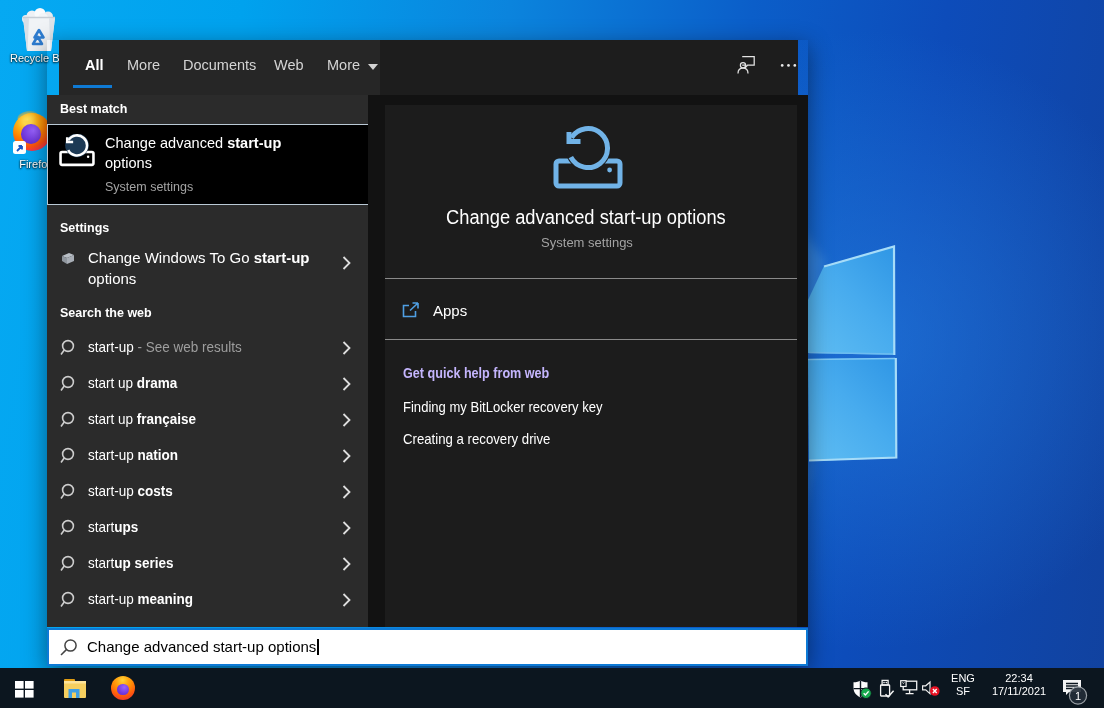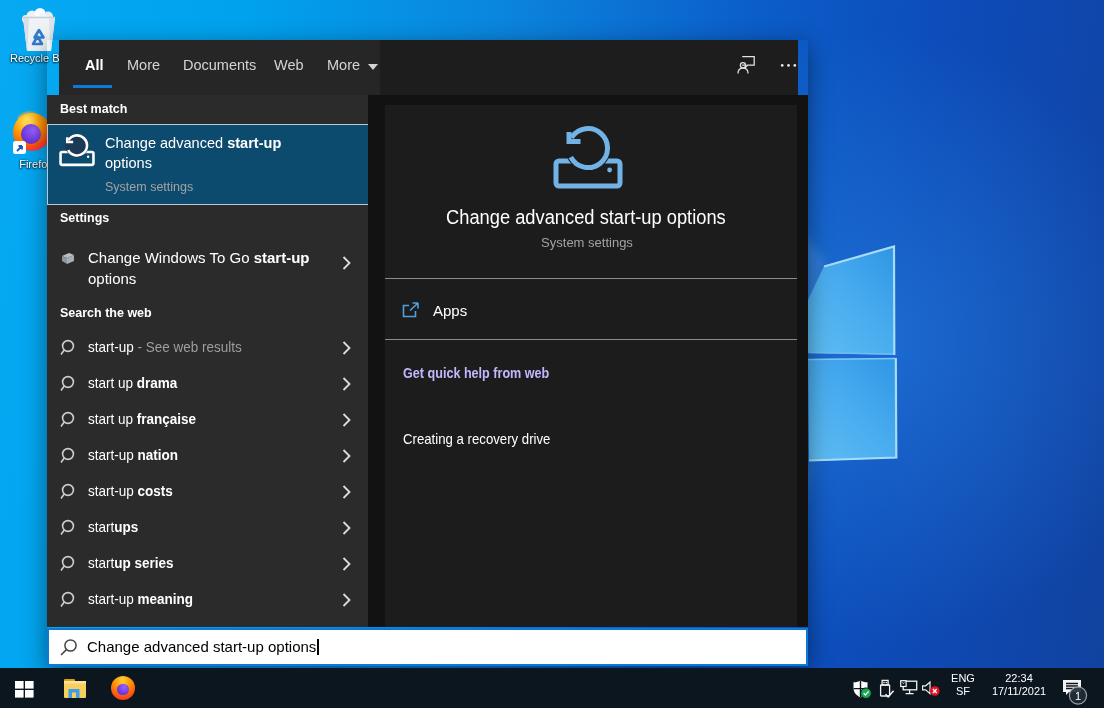--- a/index.html
+++ b/index.html
@@ -125,32 +125,32 @@
     </svg>
     <svg style="position:absolute; left:721px; top:23px;" width="17" height="5" viewBox="0 0 17 5">
       <circle cx="2.2" cy="2.4" r="1.35" fill="#e8e8e8"></circle>
         <circle cx="8.5" cy="2.4" r="1.35" fill="#e8e8e8"></circle>
         <circle cx="14.8" cy="2.4" r="1.35" fill="#e8e8e8"></circle>
     </svg>
   </div>
 
   <div id="leftp">
     <div class="hdr" style="top:7px;">Best match</div>
-    <div style="position:absolute; left:0; top:29px; width:364px; height:81px; background:#0c4a6e; border:1px solid #bac9d5;">
+    <div style="position:absolute; left:0; top:29px; width:364px; height:81px; background:#000000; border:1px solid #bac9d5;">
       <svg style="position:absolute; left:11px; top:9px;" width="36" height="33" viewBox="0 0 70 64">
         <rect x="3" y="35" width="64" height="25" rx="3" fill="none" stroke="#fff" stroke-width="5"></rect>
         <circle cx="35" cy="22" r="23" fill="#1d3a55"></circle>
         <path d="M18.5,11.7 A19.5,19.5 0 1 1 17.8,31.2" fill="none" stroke="#fff" stroke-width="5"></path>
         <path d="M16,6 L16,15.5 L27.5,15.5" fill="none" stroke="#fff" stroke-width="5"></path>
         <circle cx="56.6" cy="44" r="2.4" fill="#fff"></circle>
       </svg>
       <div class="itxt sx97" style="position:absolute; left:57px; top:8px; line-height:20px;">Change advanced <b>start-up</b><br>options</div>
       <div class="sub" style="position:absolute; left:57px; top:55px;">System settings</div>
     </div>
-    <div class="hdr" style="top:116px;text-align:center;">Settings</div>
+    <div class="hdr" style="top:126px;text-align:center;">Settings</div>
 
     <div style="position:absolute; left:0; top:148px; width:321px; height:52px;">
       <svg style="position:absolute; left:14px; top:9px;" width="14" height="14" viewBox="0 0 14 14">
         <polygon points="1,4 8,1 13,3 6,6" fill="#b9bfc6"></polygon>
         <polygon points="1,4 6,6 6,12 1,9" fill="#8f969e"></polygon>
         <polygon points="6,6 13,3 13,9 6,12" fill="#a8aeb6"></polygon>
       </svg>
       <div class="itxt" style="position:absolute; left:41px; top:3.5px; line-height:21px;">Change Windows To Go <b>start-up</b><br>options</div>
       <svg class="chev" style="top:13px;" width="9" height="14" viewBox="0 0 9 14">
           <path d="M1.5,1 L7.5,7 L1.5,13" fill="none" stroke="#dedede" stroke-width="1.8"></path>
@@ -253,20 +253,21 @@
       <div style="position:absolute; left:-5px; top:101px; width:412px; text-align:center; color:#fff; font-size:20px;"><span style="display:inline-block; transform:scaleX(.915); transform-origin:center;">Change advanced start-up options</span></div>
       <div style="position:absolute; left:-4px; top:130px; width:412px; text-align:center; color:#a3a3a3; font-size:13px;">System settings</div>
       <div style="position:absolute; left:0; top:173px; width:412px; height:1px; background:#8a8a8a;"></div>
       <svg style="position:absolute; left:17px; top:197px;" width="18" height="16" viewBox="0 0 18 16">
         <path d="M7,3.5 L1.5,3.5 L1.5,14.5 L13.5,14.5 L13.5,9" fill="none" stroke="#4f9fe3" stroke-width="1.6"></path>
         <path d="M8,8.5 L16,1 M16,1 L10.5,1 M16,1 L16,6.5" fill="none" stroke="#4f9fe3" stroke-width="1.6"></path>
       </svg>
       <div style="position:absolute; left:48px; top:197px; color:#fff; font-size:15px;">Apps</div>
       <div style="position:absolute; left:0; top:234px; width:412px; height:1px; background:#8a8a8a;"></div>
       <div style="position:absolute; left:18px; top:259px; color:#c4b5fd; font-size:15px; font-weight:bold;"><span class="sx84">Get quick help from web</span></div>
+      <div style="position:absolute; left:18px; top:293px; color:#fff; font-size:15px;"><span class="sx87">Finding my BitLocker recovery key</span></div>
       <div style="position:absolute; left:18px; top:325px; color:#fff; font-size:15px;"><span class="sx88">Creating a recovery drive</span></div>
     </div>
   </div>
 
   <div style="position:absolute; left:0; top:587px; width:761px; height:1px;"></div>
 </div>
 
 <div id="searchbox">
   <svg style="position:absolute; left:10px; top:8px;" width="19" height="19" viewBox="0 0 19 19">
     <circle cx="11.5" cy="7.5" r="5.6" fill="none" stroke="#444" stroke-width="1.5"></circle>

